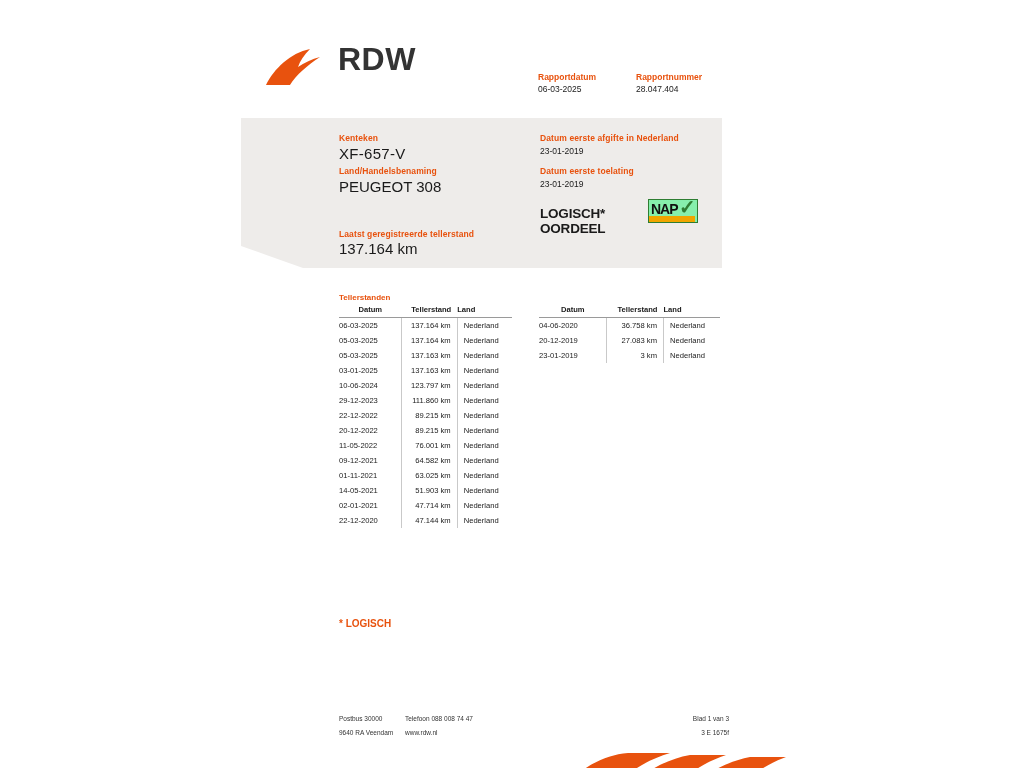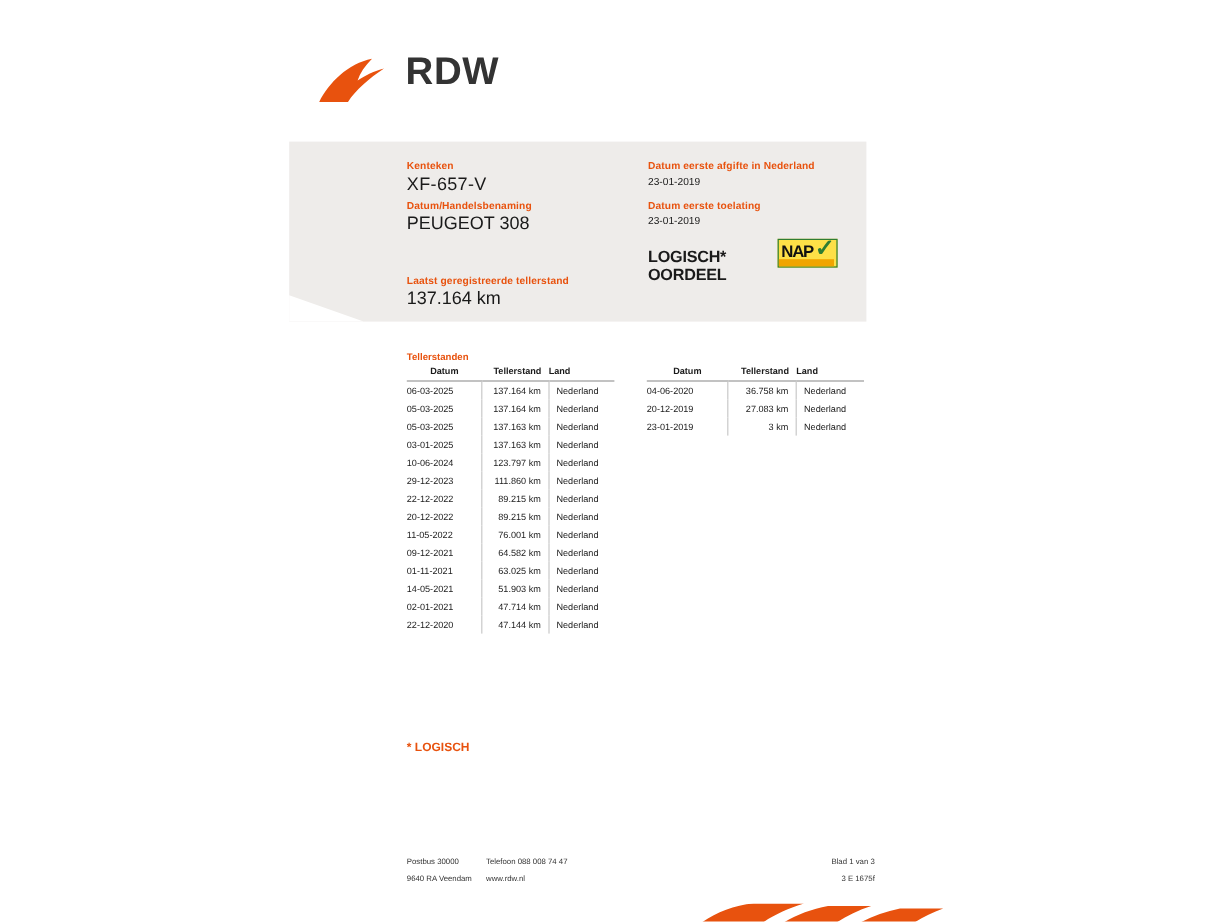--- a/index.html
+++ b/index.html
@@ -133,21 +133,21 @@
     line-height: 15px;
     letter-spacing: -0.2px;
   }
   .nap-badge {
     position: absolute;
     left: 407px;
     top: 81px;
     width: 48px;
     height: 22px;
     border: 1px solid #2e7d32;
-    background: #fde047;
+    background: #86efac;
   }
   .nap-badge .nap-text {
     position: absolute;
     left: 2px;
     top: 1px;
     font-size: 14px;
     font-weight: bold;
     color: #111111;
     letter-spacing: -1px;
   }
@@ -259,26 +259,35 @@
 <div class="page">
 
   <div class="rdw-logo-block">
     <svg class="rdw-mark" viewBox="0 0 64 40">
       <path d="M2 38 C10 22, 26 6, 46 2 C40 8, 36 14, 34 20 C40 16, 48 12, 56 10 C44 18, 32 28, 26 38 Z" fill="#e8520e"></path>
     </svg>
     <div class="rdw-word">RDW</div>
   </div>
 
 
+  <div class="report-meta">
+    <div class="col c1">
+      <span class="lbl">Rapportdatum</span>
+      <span class="val">06-03-2025</span>
+    </div><div class="col c2">
+      <span class="lbl">Rapportnummer</span>
+      <span class="val">28.047.404</span>
+    </div>
+  </div>
 
   <div class="panel">
     <div class="f-label" id="kenteken-label">Kenteken</div>
     <div class="f-value" id="kenteken-value">XF-657-V</div>
 
-    <div class="f-label" id="merk-label">Datum/Handelsbenaming</div>
+    <div class="f-label" id="merk-label">Land/Handelsbenaming</div>
     <div class="f-value" id="merk-value">PEUGEOT 308</div>
 
     <div class="f-label" id="tellerstand-label">Laatst geregistreerde tellerstand</div>
     <div class="f-value" id="tellerstand-value">137.164 km</div>
 
     <div class="f-label" id="afgifte-label">Datum eerste afgifte in Nederland</div>
     <div class="f-value small" id="afgifte-value">23-01-2019</div>
 
     <div class="f-label" id="toelating-label">Datum eerste toelating</div>
     <div class="f-value small" id="toelating-value">23-01-2019</div>

